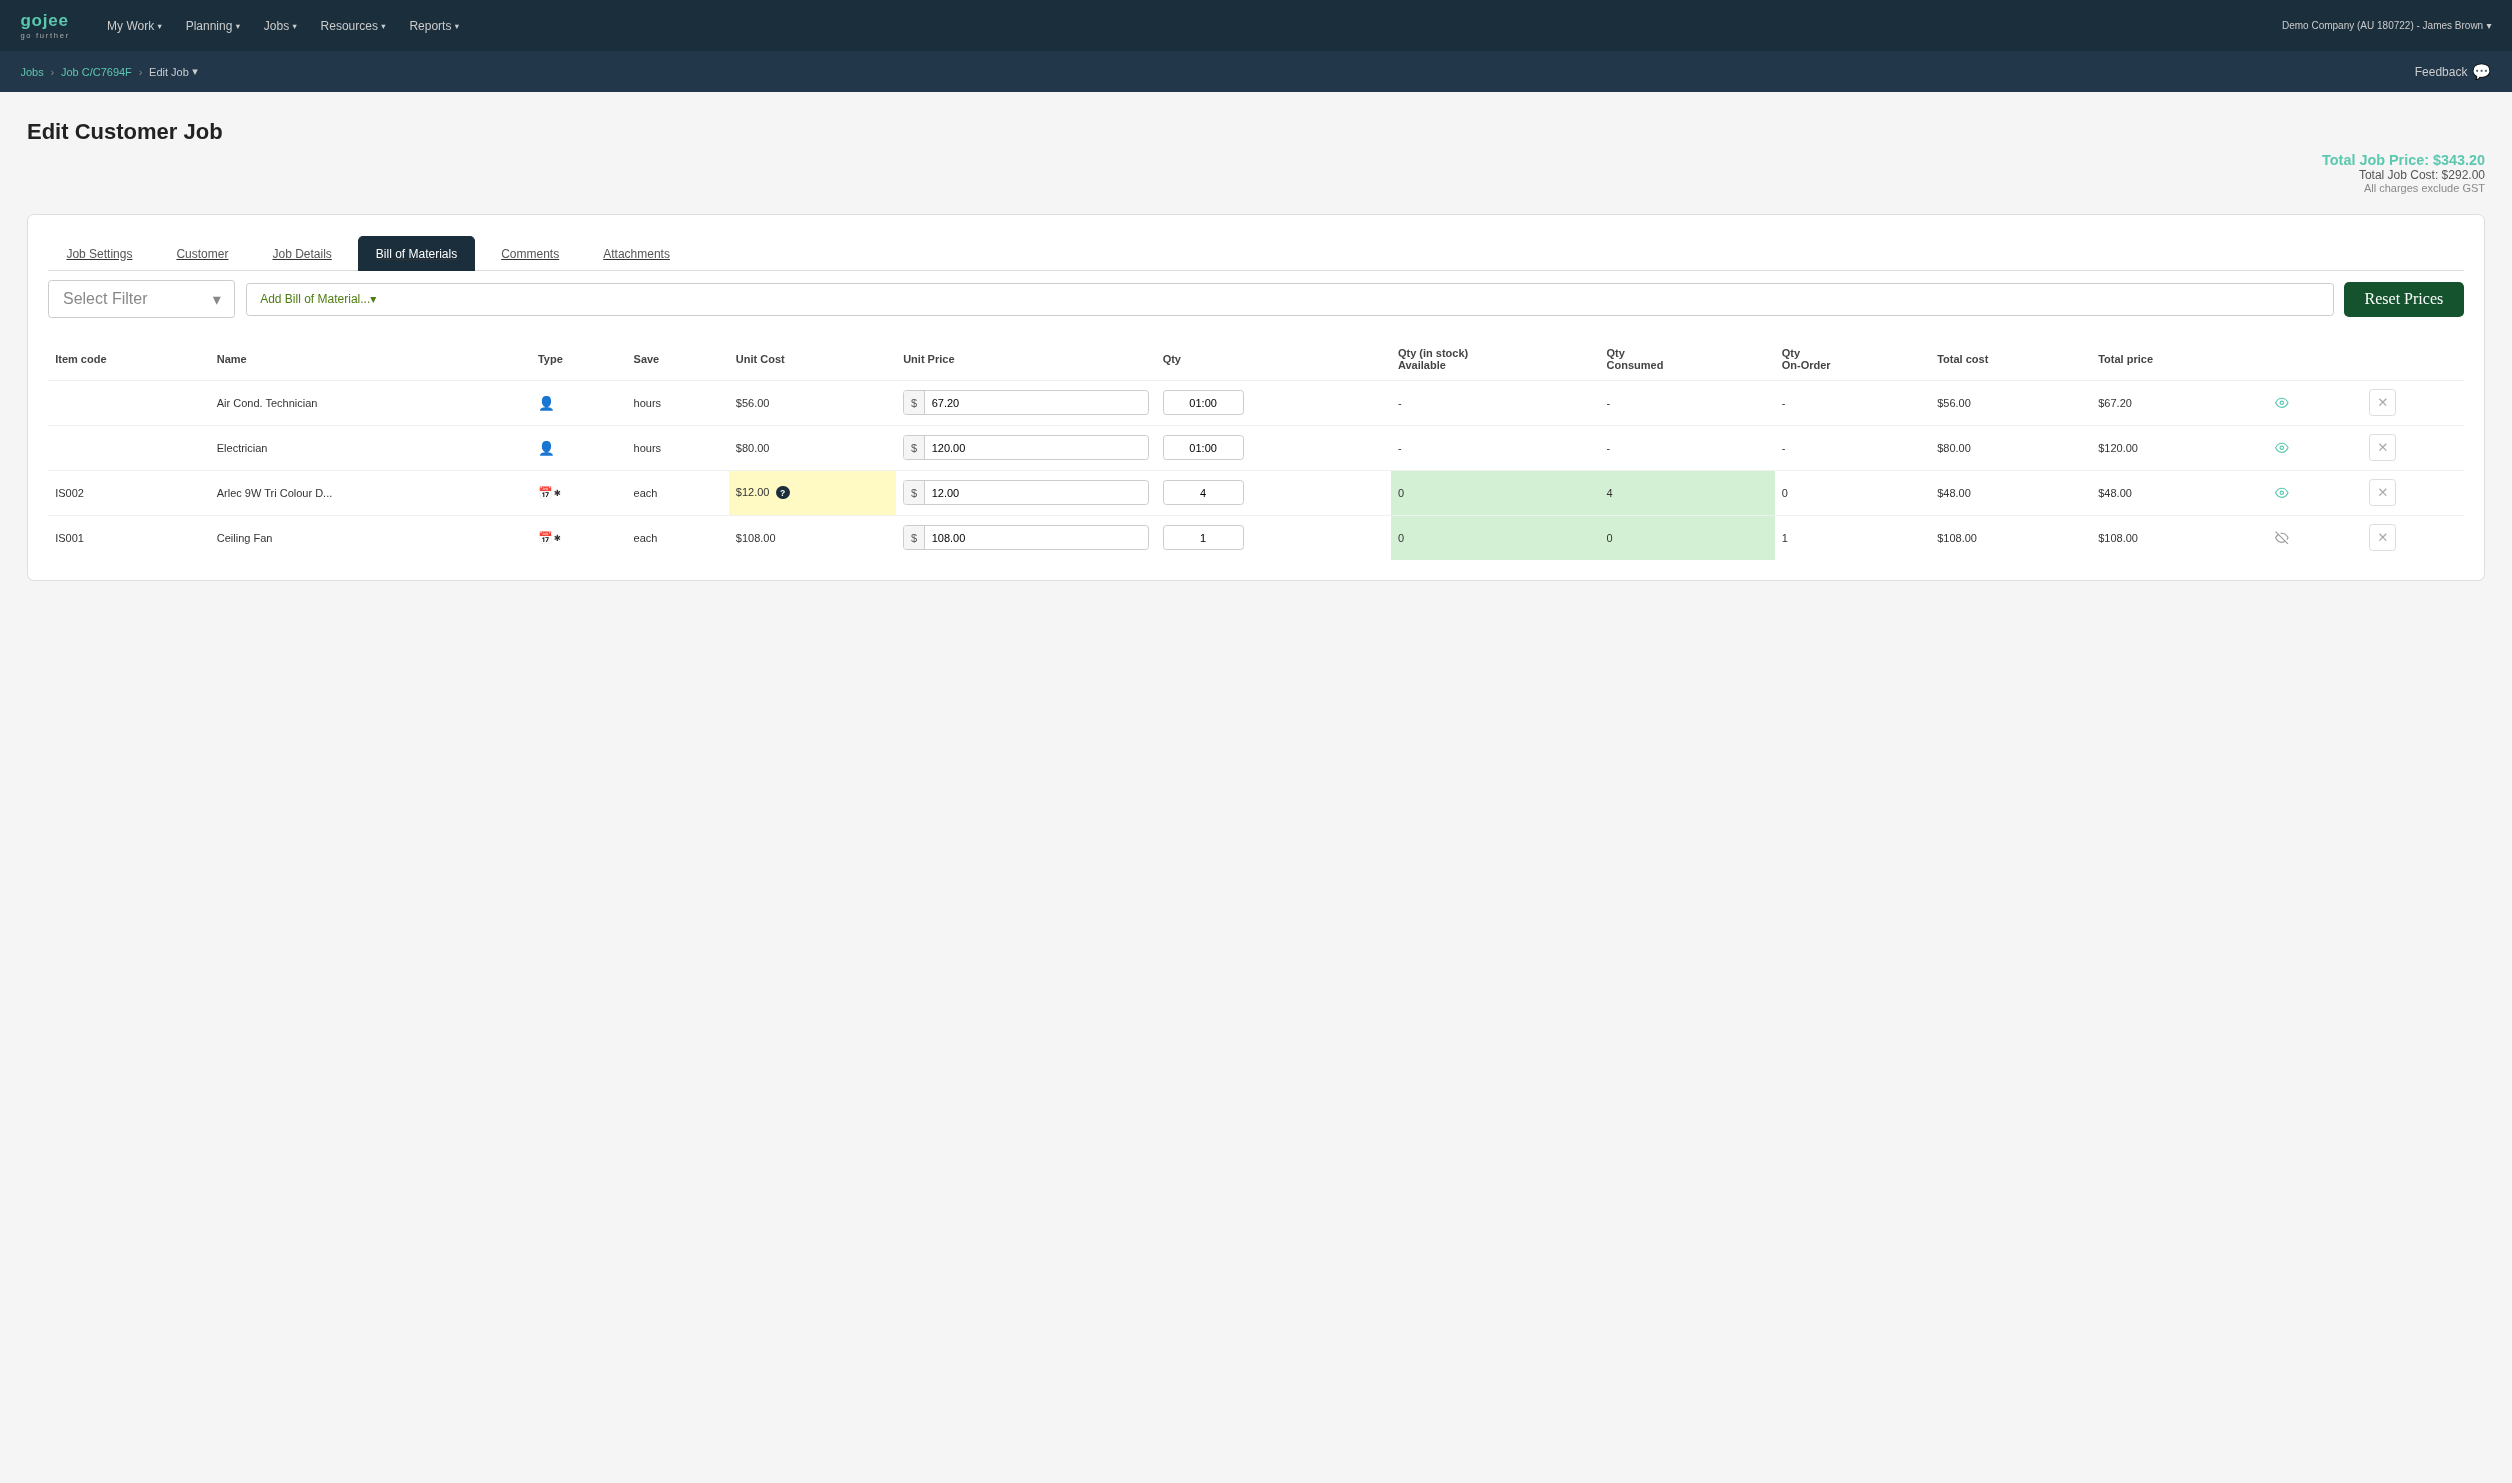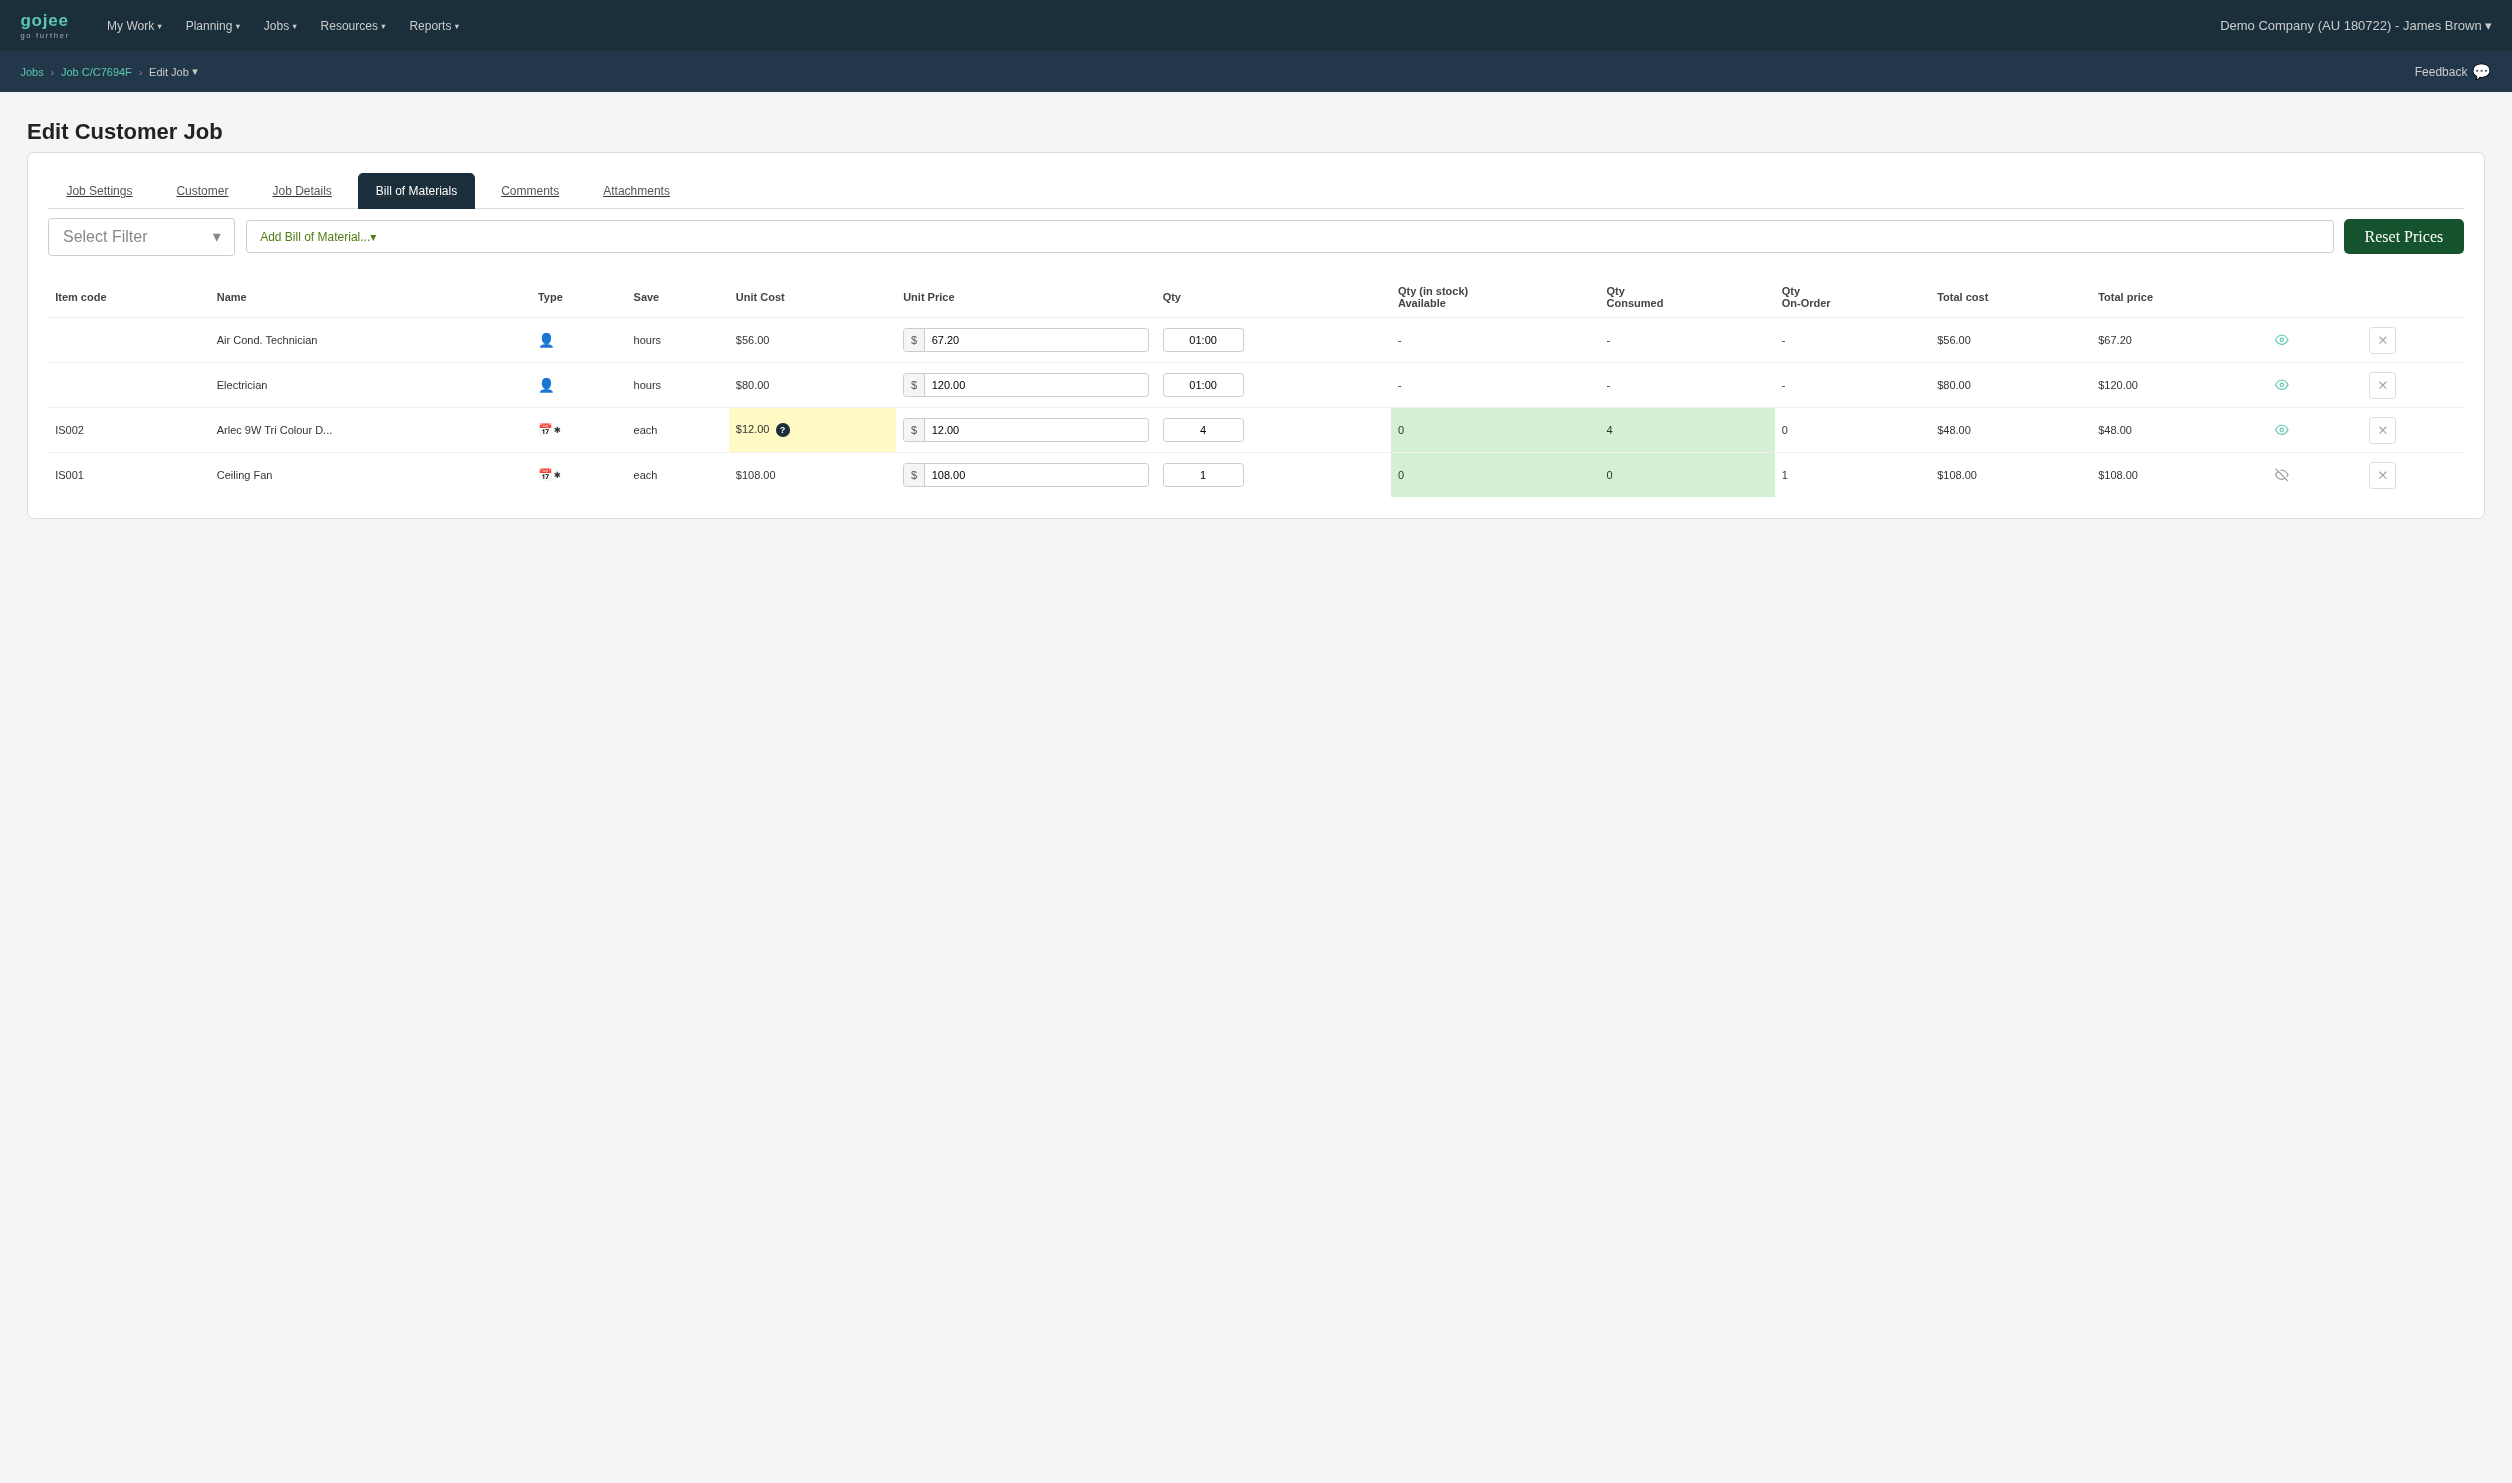--- a/index.html
+++ b/index.html
@@ -29,21 +29,21 @@
       border-radius: 3.4px;
       cursor: pointer;
       font-size: 12px;
       display: flex;
       align-items: center;
       gap: 3.4px;
     }
     .navbar-link .chevron { font-size: 8.5px; }
     .navbar-user {
       color: #ccc;
-      font-size: 13px;
+      font-size: 10px;
       display: flex;
       align-items: center;
       gap: 3.4px;
       cursor: pointer;
     }
 
     
     .breadcrumb-bar {
       background: #22384a;
       padding: 0 20.4px;
@@ -307,20 +307,25 @@
   </div>
   <div class="feedback-btn">
     <span>Feedback</span>
     <span class="feedback-icon">💬</span>
   </div>
 </div>
 
 <div class="main-content">
   <h1 class="page-title">Edit Customer Job</h1>
 
+  <div class="price-summary">
+    <div class="total-job-price">Total Job Price: $343.20</div>
+    <div class="total-job-cost">Total Job Cost: $292.00</div>
+    <div class="gst-note">All charges exclude GST</div>
+  </div>
 
   <div class="card">
 
     <div class="tabs">
       <div class="tab">Job Settings</div>
       <div class="tab">Customer</div>
       <div class="tab">Job Details</div>
       <div class="tab active">Bill of Materials</div>
       <div class="tab">Comments</div>
       <div class="tab">Attachments</div>

